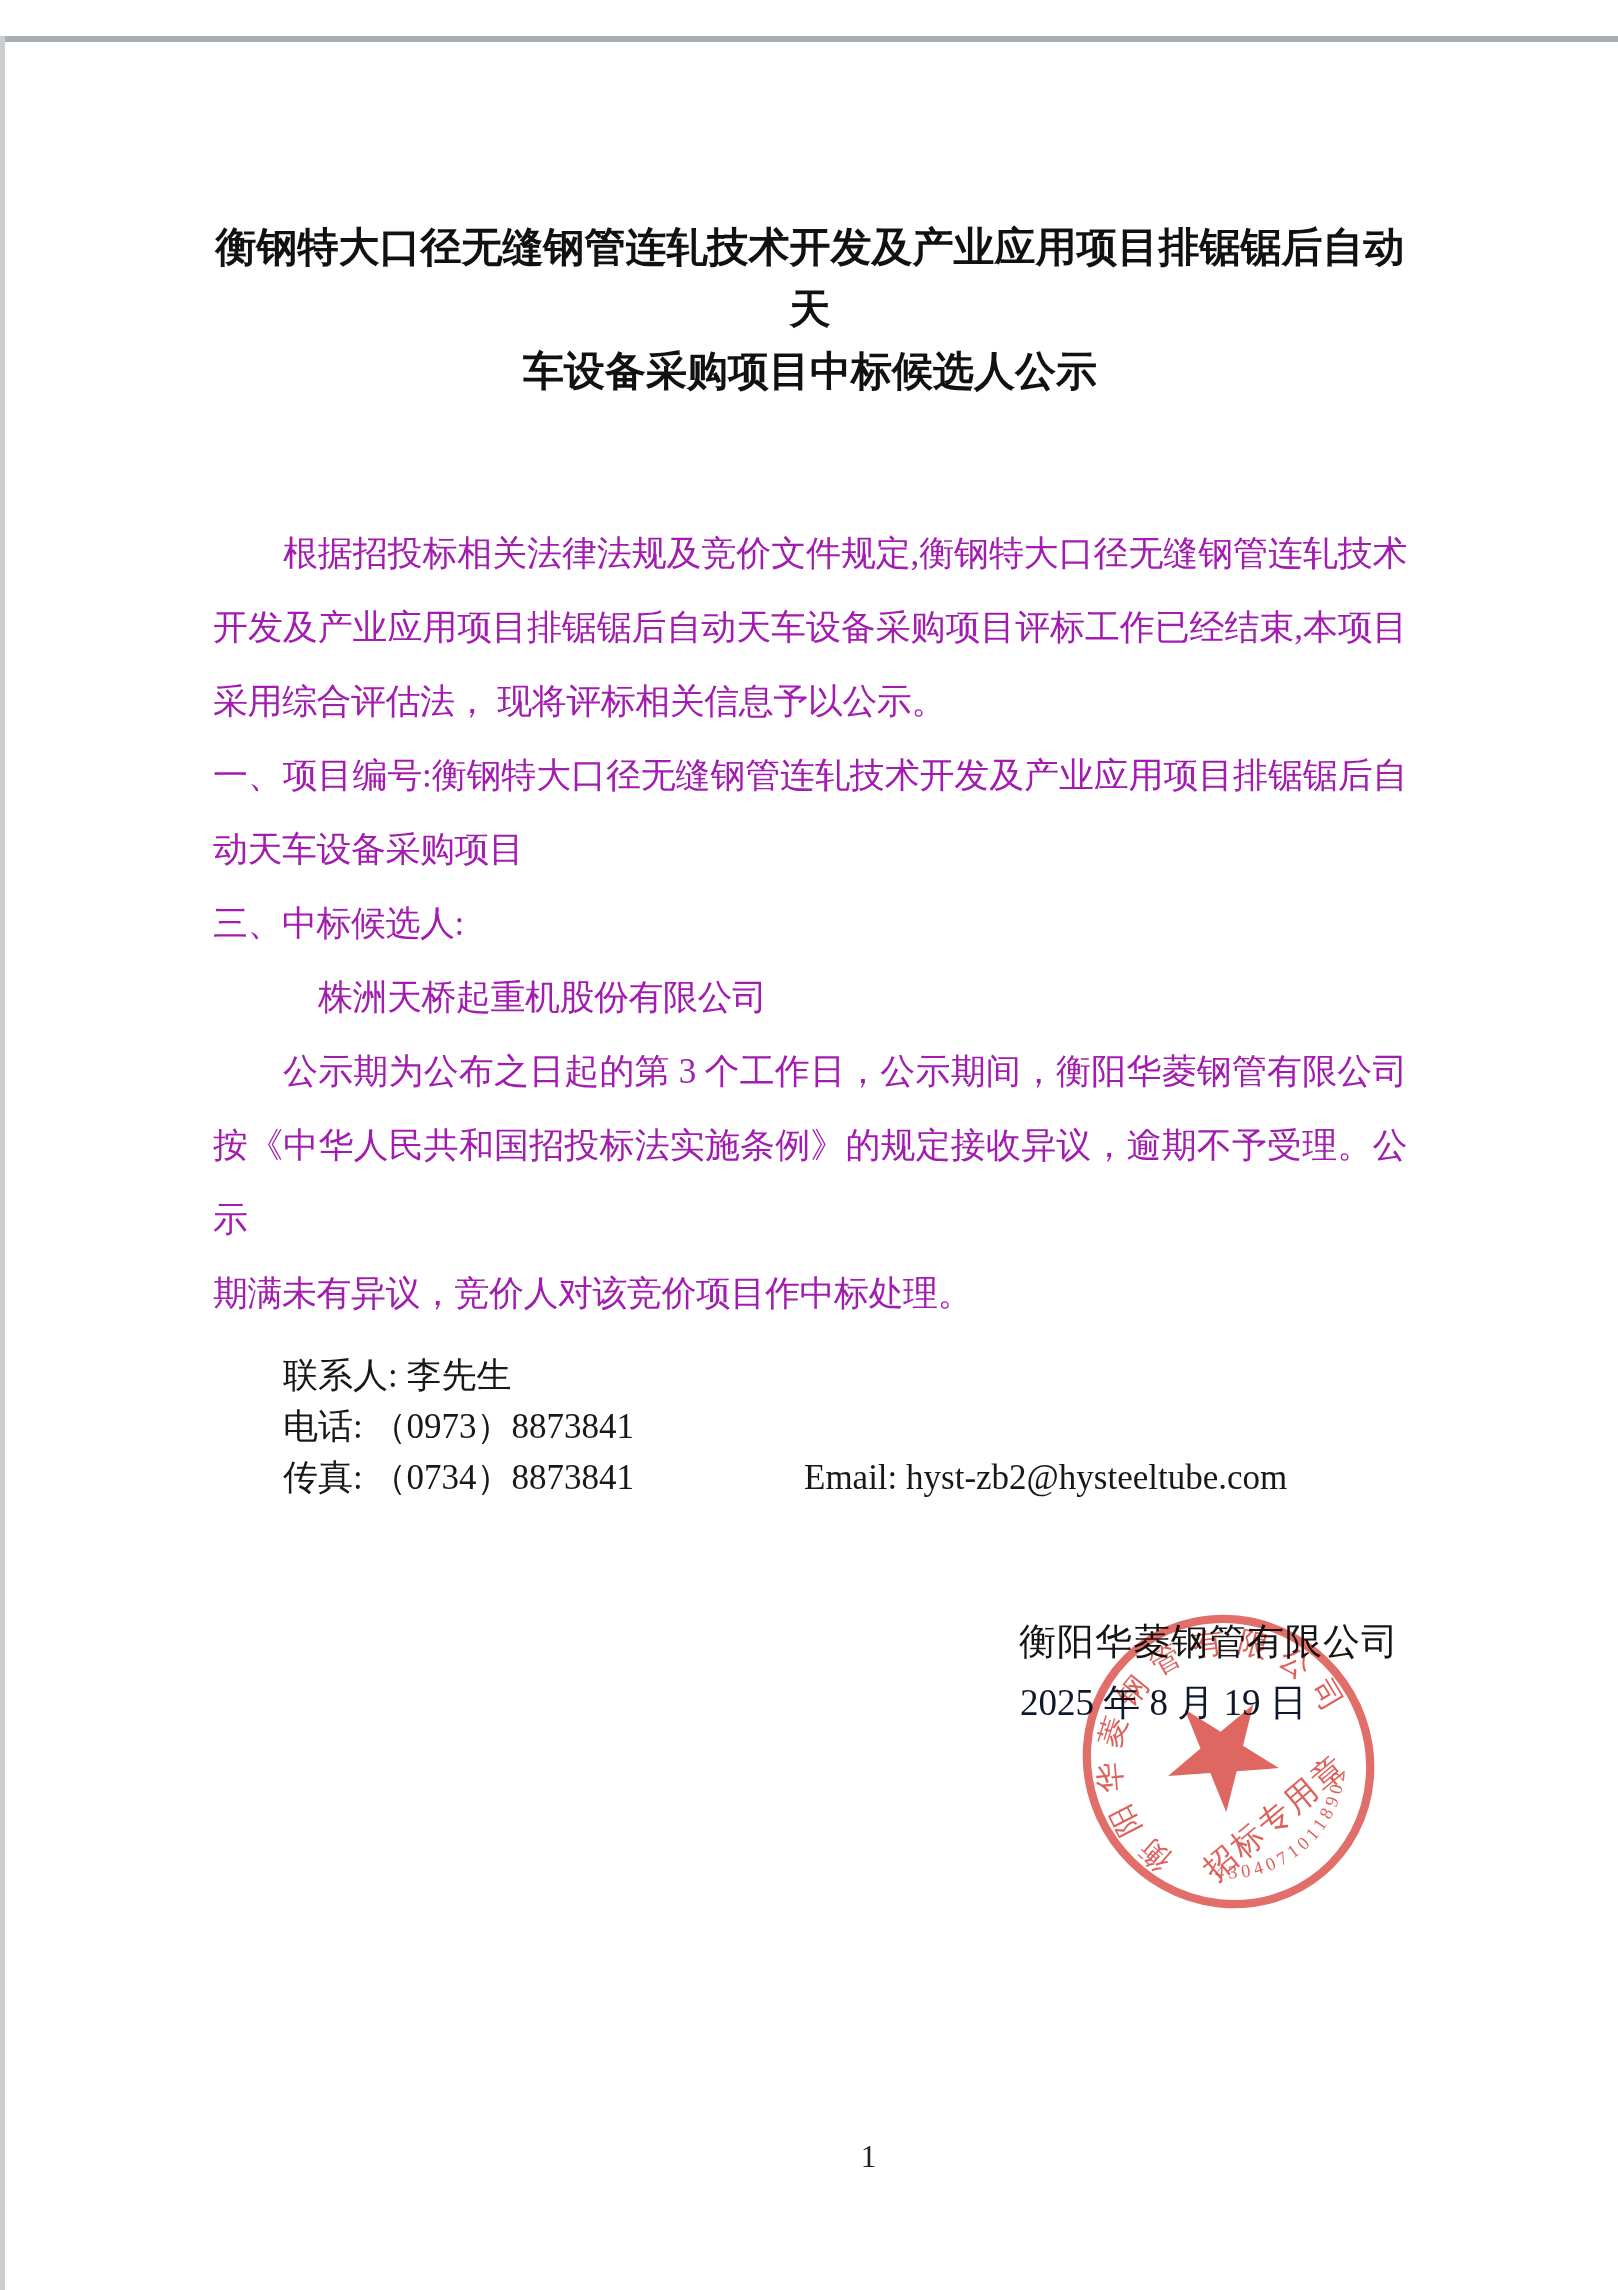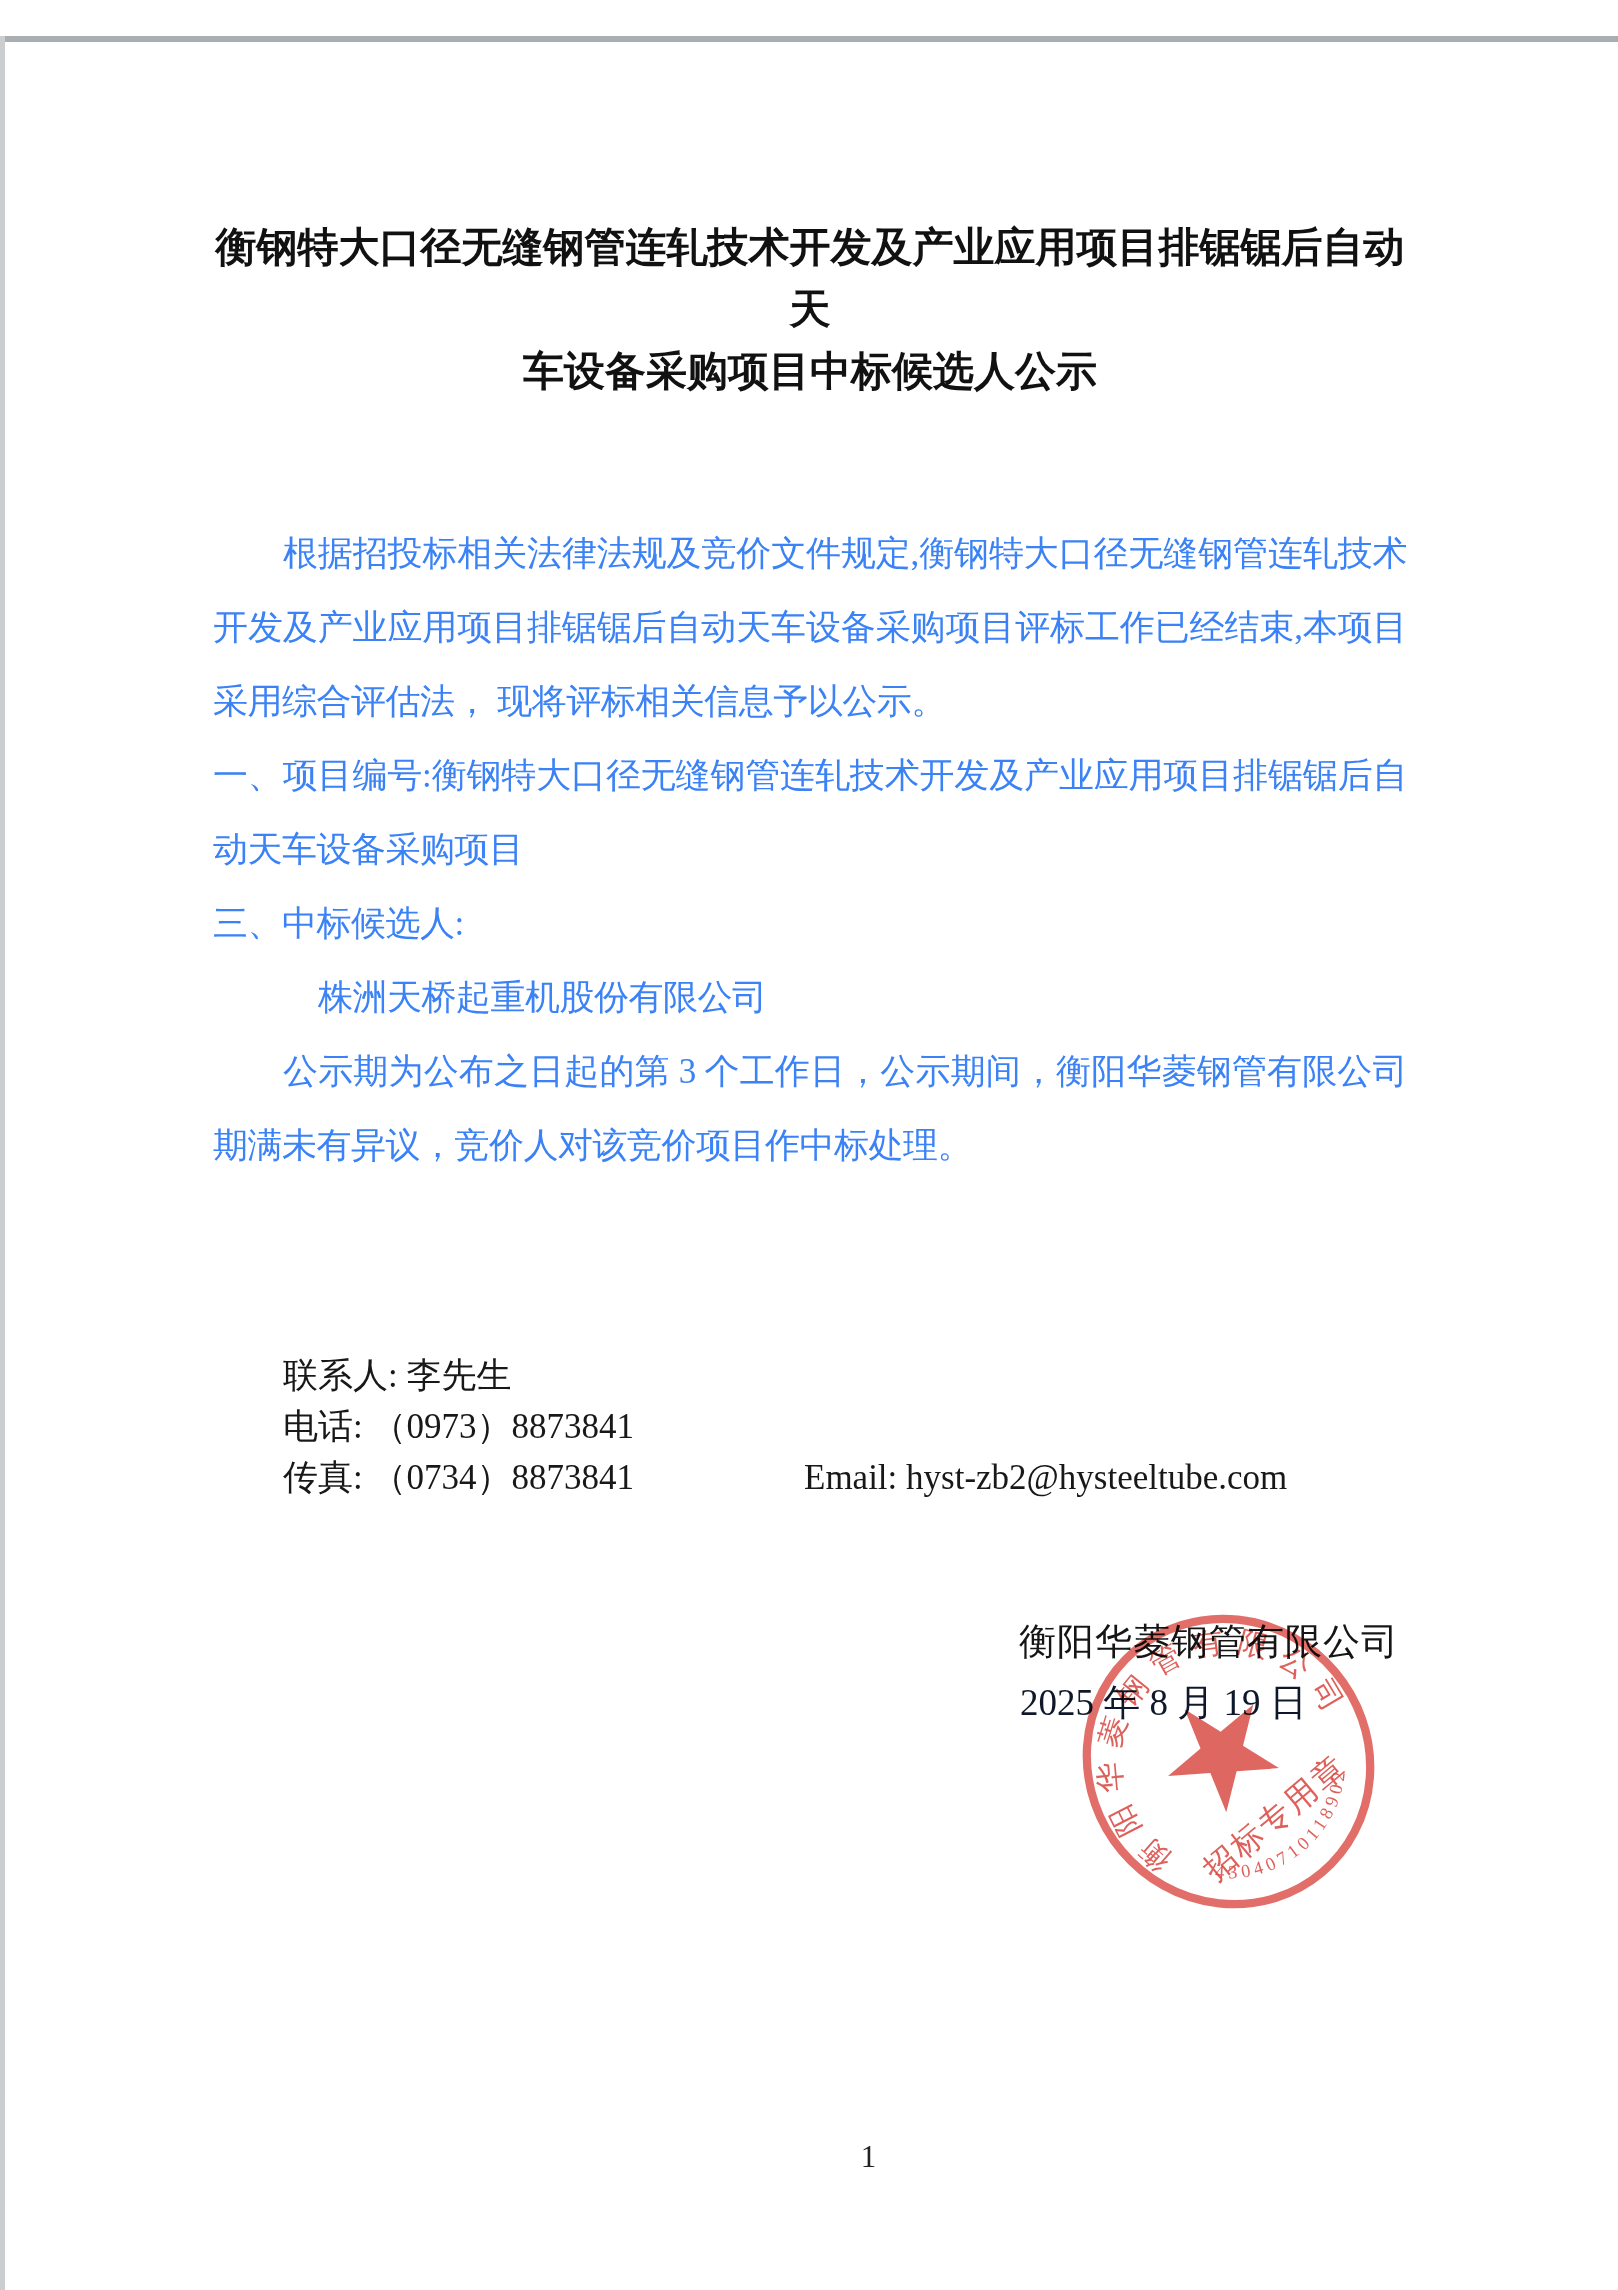--- a/index.html
+++ b/index.html
@@ -17,21 +17,21 @@
   .edge-left{position:absolute;left:0;top:4.9px;width:4.9px;height:2276px;background:#cbcdcf;}
   .edge-bottom{position:absolute;left:0;top:2276px;width:100%;height:7.8px;background:#5d6166;}
 
   .doc-title{
     position:absolute;left:213px;top:185px;width:1194px;
     text-align:center;font-weight:700;font-size:41px;line-height:62px;
     letter-spacing:0px;color:#111;
   }
   .body-block{
     position:absolute;left:213px;top:486px;width:1194px;
-    font-size:35px;line-height:74px;letter-spacing:-0.5px;color:#3b82f6;
+    font-size:35px;line-height:74px;letter-spacing:-0.5px;color:#a21caf;
   }
   .body-line{white-space:nowrap;}
   .body-line.just{white-space:normal;text-align:justify;text-align-last:justify;}
   .body-line.ind{text-indent:70px;}
   .body-line.ind2{text-indent:105px;}
 
   .contact{
     position:absolute;left:283px;top:1319px;width:1170px;
     font-size:35px;line-height:51px;color:#181818;
   }
@@ -75,20 +75,21 @@
 
   <div class="body-block">
     <div class="body-line just ind">根据招投标相关法律法规及竞价文件规定,衡钢特大口径无缝钢管连轧技术</div>
     <div class="body-line just">开发及产业应用项目排锯锯后自动天车设备采购项目评标工作已经结束,本项目</div>
     <div class="body-line">采用综合评估法， 现将评标相关信息予以公示。</div>
     <div class="body-line just">一、项目编号:衡钢特大口径无缝钢管连轧技术开发及产业应用项目排锯锯后自</div>
     <div class="body-line">动天车设备采购项目</div>
     <div class="body-line">三、中标候选人:</div>
     <div class="body-line ind2">株洲天桥起重机股份有限公司</div>
     <div class="body-line just ind">公示期为公布之日起的第 3 个工作日，公示期间，衡阳华菱钢管有限公司</div>
+    <div class="body-line just">按《中华人民共和国招投标法实施条例》的规定接收异议，逾期不予受理。公示</div>
     <div class="body-line">期满未有异议，竞价人对该竞价项目作中标处理。</div>
   </div>
 
   <div class="contact">
     <div class="row">联系人: 李先生</div>
     <div class="row">电话: （0973）8873841</div>
     <div class="row">
       <span>传真: （0734）8873841</span>
       <span class="email">Email: hyst-zb2@hysteeltube.com</span>
     </div>

